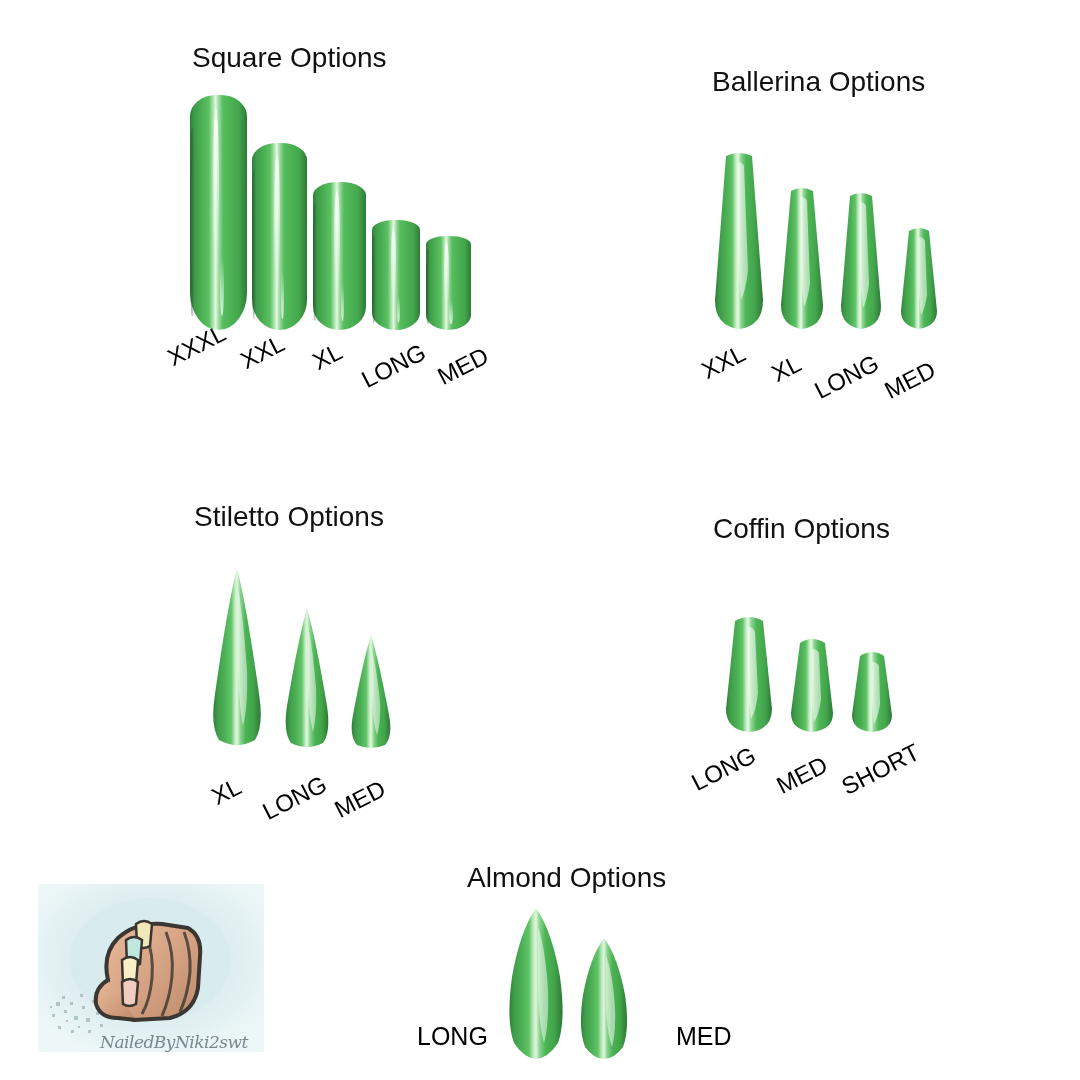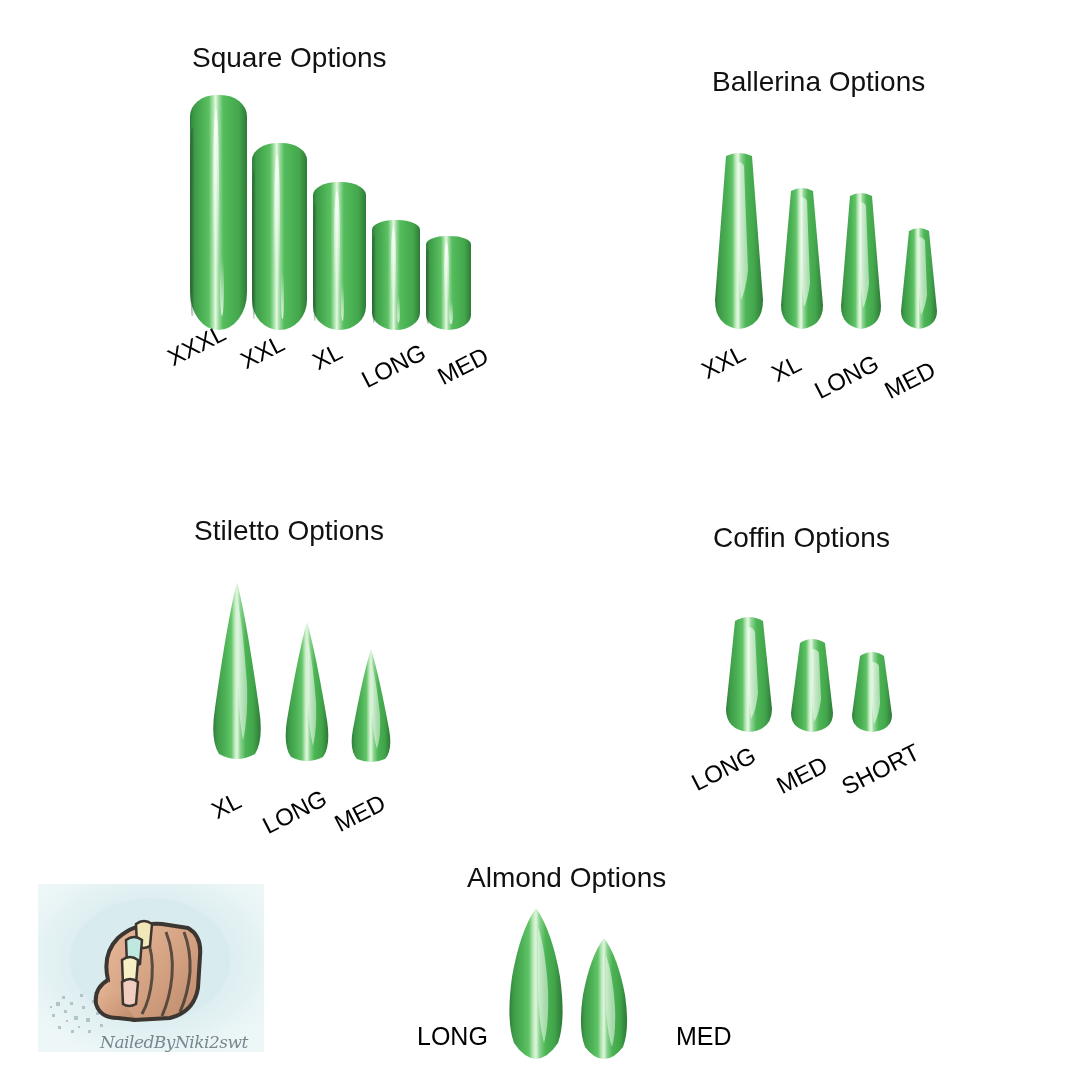--- a/index.html
+++ b/index.html
@@ -227,21 +227,21 @@
         </svg>
       </div>
     </div>
 
     <div class="label rot" style="left:157px;top:360px;">XXL</div>
     <div class="label rot" style="left:227px;top:363px;">XL</div>
     <div class="label rot" style="left:270px;top:380px;">LONG</div>
     <div class="label rot" style="left:340px;top:380px;">MED</div>
   </div>
 
-  <div class="section" style="left:0;top:490px;width:540px;height:360px;">
+  <div class="section" style="left:0;top:476px;width:540px;height:360px;">
     <div class="section-title" style="left:194px;top:25px;">Stiletto Options</div>
 
     <div class="nail-group" style="left:203px;top:90px;width:220px;height:185px;">
 
       <div style="position:absolute;left:0px;bottom:0;width:68px;height:185px;">
         <svg width="68" height="185" viewBox="0 0 68 185">
           <defs>
             <linearGradient id="sg1" x1="0" y1="0" x2="1" y2="0">
               <stop offset="0%" stop-color="#2f7d3a"></stop>
                 <stop offset="9%" stop-color="#3f9c49"></stop>
@@ -274,21 +274,21 @@
         </svg>
       </div>
     </div>
 
     <div class="label rot" style="left:207px;top:310px;">XL</div>
     <div class="label rot" style="left:258px;top:325px;">LONG</div>
     <div class="label rot" style="left:330px;top:323px;">MED</div>
   </div>
 
   <div class="section" style="left:540px;top:480px;width:540px;height:360px;">
-    <div class="section-title" style="left:173px;top:42px;text-align:center;">Coffin Options</div>
+    <div class="section-title" style="left:173px;top:33px;text-align:center;">Coffin Options</div>
 
     <div class="nail-group" style="left:178px;top:133px;width:200px;height:120px;">
 
       <div style="position:absolute;left:0px;bottom:0;width:62px;height:120px;">
         <svg width="62" height="120" viewBox="0 0 62 120">
           <defs>
             <linearGradient id="cg1" x1="0" y1="0" x2="1" y2="0">
               <stop offset="0%" stop-color="#2f7d3a"></stop>
                 <stop offset="8%" stop-color="#3d9a47"></stop>
               <stop offset="25%" stop-color="#4cb155"></stop>

